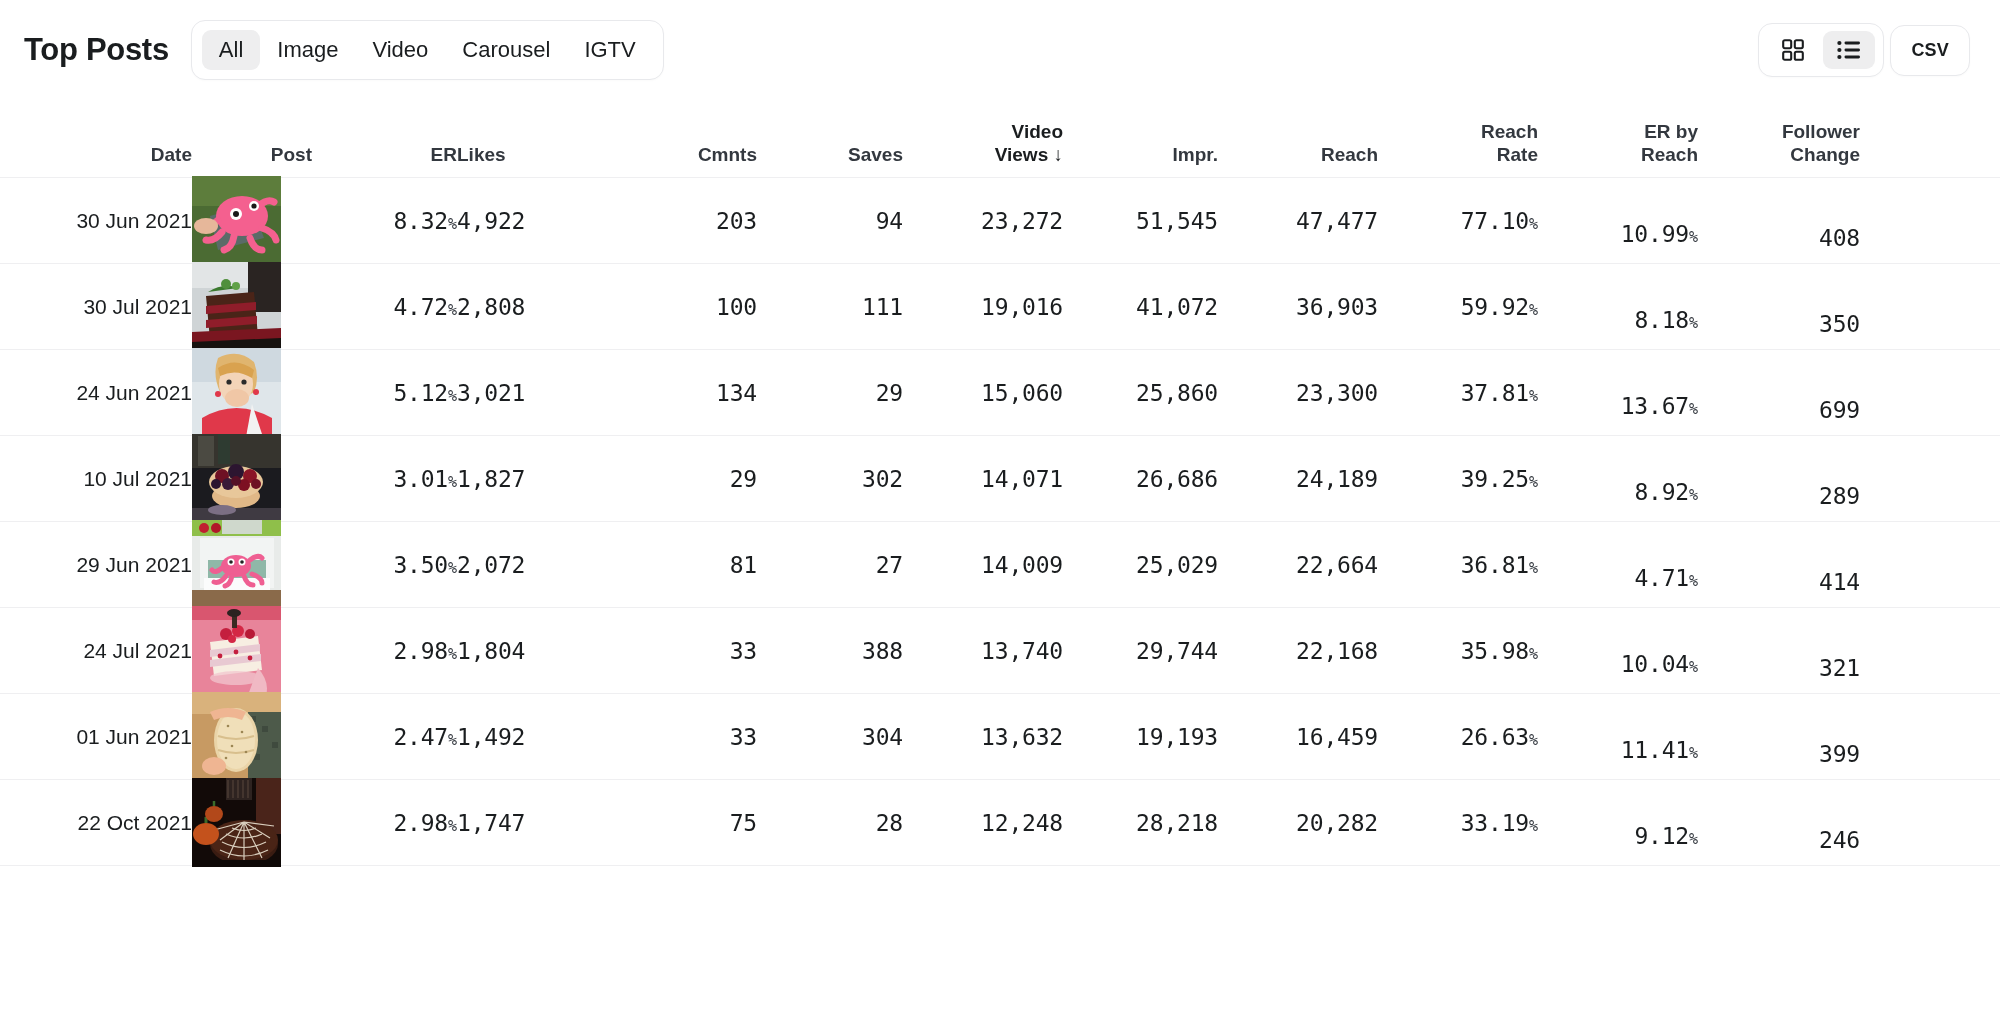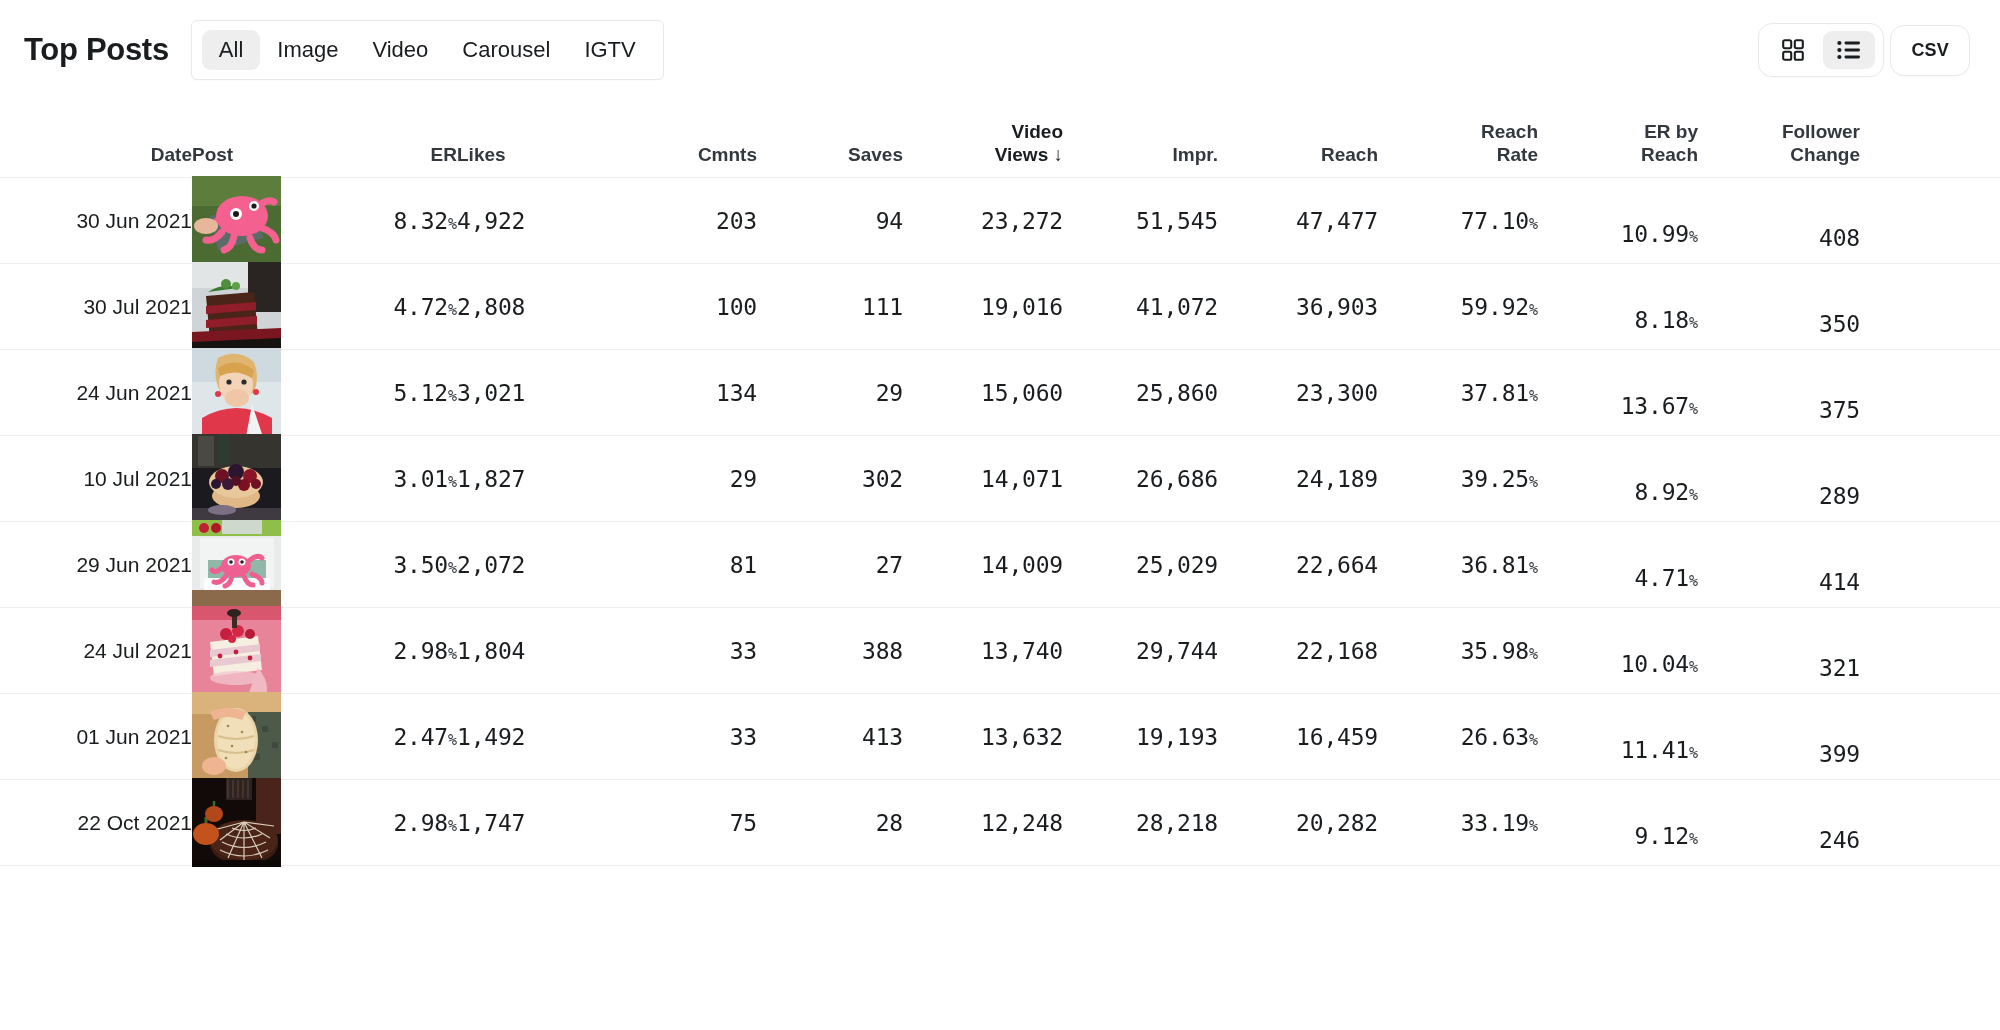--- a/index.html
+++ b/index.html
@@ -37,21 +37,21 @@
     letter-spacing: -0.3px;
     margin-right: 22px;
     white-space: nowrap;
   }
 
   .tabs {
     display: flex;
     align-items: center;
     gap: 0px;
     border: 1px solid #e8e9ec;
-    border-radius: 6px;
+    border-radius: 14px;
     padding: 9px 10px;
     background: #fff;
     box-shadow: 0 1px 2px rgba(0,0,0,0.02);
   }
   .tab {
     font-size: 22px;
     color: #1a1d1f;
     padding: 7px 17px;
     border-radius: 9px;
     cursor: pointer;
@@ -139,21 +139,21 @@
     white-space: pre-line;
   }
   .th.sorted { color: #1a1d1f; }
 
   .data-row {
     height: 86px;
     border-bottom: 1px solid #efeff1;
   }
 
   .c-date   { width: 168px; text-align: right; }
-  .c-post   { width: 120px; text-align: left; }
+  .c-post   { width: 120px; text-align: right; }
   .c-er     { width: 145px; text-align: right; }
   .c-likes  { width: 148px; text-align: left; }
   .c-cmnts  { width: 152px; text-align: right; }
   .c-saves  { width: 146px; text-align: right; }
   .c-views  { width: 160px; text-align: right; }
   .c-impr   { width: 155px; text-align: right; }
   .c-reach  { width: 160px; text-align: right; }
   .c-rrate  { width: 160px; text-align: right; }
   .c-erbyr  { width: 160px; text-align: right; margin-top: 27px; }
   .c-follow { width: 162px; text-align: right; margin-top: 35px; }
@@ -336,21 +336,21 @@
           </div>
           <div class="c-er"><span class="cell-val">5.12</span><span class="pct">%</span></div>
           <div class="c-likes"><span class="cell-val">3,021</span></div>
           <div class="c-cmnts"><span class="cell-val">134</span></div>
           <div class="c-saves"><span class="cell-val">29</span></div>
           <div class="c-views"><span class="cell-val">15,060</span></div>
           <div class="c-impr"><span class="cell-val">25,860</span></div>
           <div class="c-reach"><span class="cell-val">23,300</span></div>
           <div class="c-rrate"><span class="cell-val">37.81</span><span class="pct">%</span></div>
           <div class="c-erbyr"><span class="cell-val">13.67</span><span class="pct">%</span></div>
-          <div class="c-follow"><span class="cell-val">375</span></div>
+          <div class="c-follow"><span class="cell-val">699</span></div>
         </div>
         <div class="row data-row">
           <div class="c-date"><span class="date-val">10 Jul 2021</span></div>
           <div class="c-post">
             <div class="thumb" title="berry-tart-pastry">
     <svg viewBox="0 0 89 89">
                 <rect width="89" height="89" fill="#1b1b1f"></rect>
     <rect width="89" height="34" fill="#36342e"></rect>
     <rect x="6" y="2" width="16" height="30" fill="#4b4a42"></rect>
                 <rect x="26" y="0" width="12" height="30" fill="#2e3b31"></rect>
@@ -475,21 +475,21 @@
                   <circle cx="34" cy="66" r="1.3"></circle>
                 </g>
     <path d="M18 20 q18-8 36 0 l-4 8 q-14-6-28 0Z" fill="#efb592"></path>
     <ellipse cx="22" cy="74" rx="12" ry="9" fill="#efb592"></ellipse>
               </svg>
             </div>
           </div>
           <div class="c-er"><span class="cell-val">2.47</span><span class="pct">%</span></div>
           <div class="c-likes"><span class="cell-val">1,492</span></div>
           <div class="c-cmnts"><span class="cell-val">33</span></div>
-          <div class="c-saves"><span class="cell-val">413</span></div>
+          <div class="c-saves"><span class="cell-val">304</span></div>
           <div class="c-views"><span class="cell-val">13,632</span></div>
           <div class="c-impr"><span class="cell-val">19,193</span></div>
           <div class="c-reach"><span class="cell-val">16,459</span></div>
           <div class="c-rrate"><span class="cell-val">26.63</span><span class="pct">%</span></div>
           <div class="c-erbyr"><span class="cell-val">11.41</span><span class="pct">%</span></div>
           <div class="c-follow"><span class="cell-val">399</span></div>
         </div>
         <div class="row data-row">
           <div class="c-date"><span class="date-val">22 Oct 2021</span></div>
           <div class="c-post">

